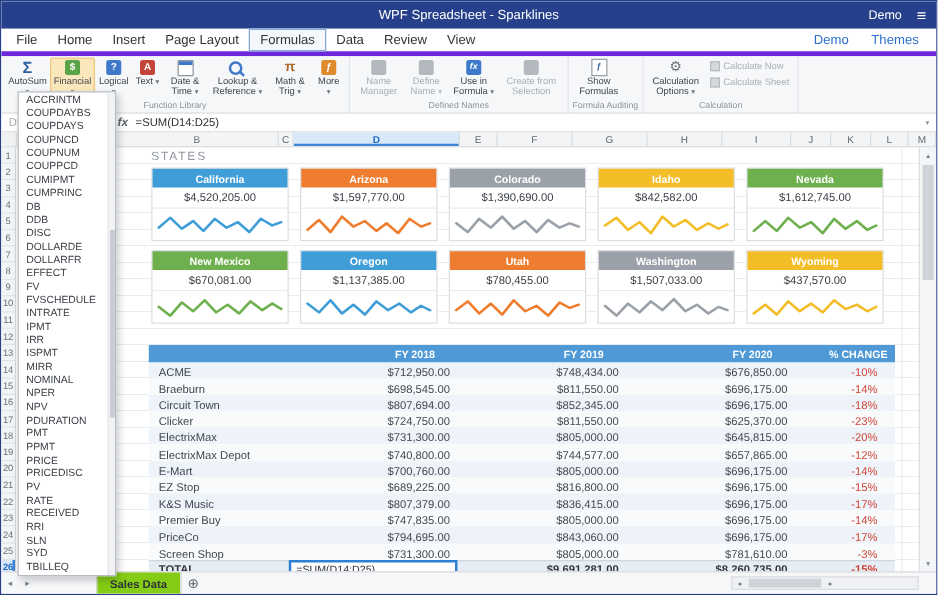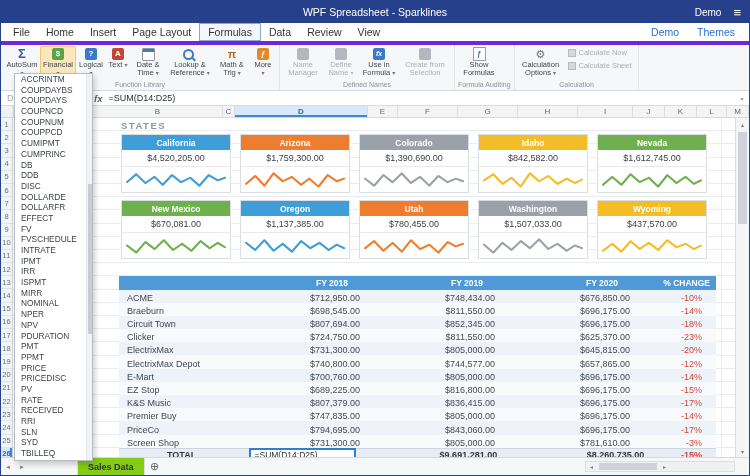--- a/index.html
+++ b/index.html
@@ -60,21 +60,21 @@
   .clet:nth-of-type(10){width:32px}.clet:nth-of-type(11){width:30px}.clet:nth-of-type(12){flex:1}
   .clet:nth-of-type(3){background:#d8e8f9;color:#1f6bc4;font-weight:bold;box-shadow:inset 0 -2px 0 #3f86d6;}
   
   .rhead{position:absolute;top:117px;left:0;width:12px;bottom:18px;background:#f3f4f6;border-right:1px solid #d5d8dc;overflow:hidden;font-size:7.5px;color:#6a7076;box-sizing:border-box;}
   .rnum{height:13.2px;display:flex;align-items:center;justify-content:center;border-bottom:1px solid #e0e3e7;cursor:pointer;box-sizing:border-box;}
   .rnum:nth-of-type(26){background:#d8e8f9;color:#1f6bc4;font-weight:bold;box-shadow:inset -2px 0 0 #3f86d6;}
   
   .sheet{position:absolute;top:117px;left:12px;right:14px;bottom:18px;overflow:hidden;
          background:repeating-linear-gradient(to bottom,#fff 0,#fff 12.2px,#eaedf0 12.2px,#eaedf0 13.2px);}
   .vline{position:absolute;top:0;bottom:0;width:1px;background:#eaedf0;}
-  .states{position:absolute;left:108px;top:2px;font-size:9.5px;font-weight:bold;letter-spacing:1.5px;color:#8f959d;}
+  .states{position:absolute;left:108px;top:2px;font-size:9.5px;font-weight:normal;letter-spacing:1.5px;color:#8f959d;}
   .cards{position:absolute;left:108px;display:flex;gap:9px;}
   .r1{top:16px}.r2{top:82px}
   .card{width:110px;background:#fff;border:1px solid #dbdee2;box-sizing:border-box;cursor:cell;}
   .chd{height:15px;display:flex;align-items:center;justify-content:center;color:#fff;font-size:8.5px;font-weight:bold;}
   .cval{height:16px;display:flex;align-items:center;justify-content:center;font-size:9px;color:#3a3f46;border-bottom:1px solid #e8eaed;}
   .cspark{height:25px;padding:1px 3px;box-sizing:border-box;}
   .cspark svg{width:100%;height:100%;display:block;}
   .cspark polyline{fill:none;stroke-width:2.2;stroke-linejoin:round;stroke-linecap:round;}
   
   .stable{position:absolute;left:106px;top:158px;width:597px;font-size:9px;}
@@ -82,21 +82,21 @@
   .thead{background:#4f9ad6;color:#fff;font-weight:bold;height:13.5px;font-size:8.5px;display:flex;align-items:center;}
   .c-name{width:112px;padding-left:8px;box-sizing:border-box;color:#3f4650;white-space:nowrap;overflow:hidden;}
   .c-fy{width:135px;text-align:right;padding-right:6px;box-sizing:border-box;color:#454a51;}
   .c-chg{width:80px;text-align:right;padding-right:14px;box-sizing:border-box;color:#cf4638;}
   .thead .c-name{color:#fff;}
   .thead .c-fy{padding-right:18px;color:#fff;}
   .thead .c-chg{color:#fff;padding-right:6px;}
   .tbody div.trow:nth-of-type(odd){background:#eef3f9;}
   .tbody div.trow:nth-of-type(even){background:#f8fafc;}
   .total{height:13.2px;display:flex;align-items:center;background:#e7edf4;border-top:1px solid #cdd6e0;font-weight:bold;}
-  .total .c-fy,.total .c-name{color:#33383f;margin-left:40px;}
+  .total .c-fy,.total .c-name{color:#33383f;}
   .editcell{width:135px;height:15px;box-sizing:border-box;background:#fff;border:2px solid #2f80d4;display:flex;align-items:center;padding-left:4px;font-weight:normal;font-size:8.5px;color:#2b2f33;position:relative;margin:-1px 0;}
   .editcell::after{content:"";position:absolute;right:-3px;bottom:-3px;width:4px;height:4px;background:#2f80d4;border:1px solid #fff;}
   
   .vscroll{position:absolute;top:117px;right:0;width:14px;bottom:18px;background:#f4f5f7;border-left:1px solid #dadde1;box-sizing:border-box;}
   .vs-up,.vs-down{position:absolute;left:0;right:0;height:12px;display:flex;align-items:center;justify-content:center;font-size:6px;color:#7b8189;cursor:pointer;}
   .vs-up{top:0}.vs-down{bottom:0}
   .vs-thumb{position:absolute;left:2px;right:2px;top:14px;height:92px;background:#cfd3d9;cursor:grab;}
   
   .tabstrip{position:absolute;left:0;right:0;bottom:0;height:18px;background:#f6f7f9;border-top:1px solid #d6d9de;display:flex;align-items:center;box-sizing:border-box;}
   .nav{width:14px;text-align:center;font-size:7px;color:#7b8189;cursor:pointer;}
@@ -332,21 +332,21 @@
             <svg viewBox="0 0 100 26" preserveAspectRatio="none">
               <polyline points="2,16 11,7 20,17 29,10 37,19 46,8 55,16 64,11 73,20 82,8 91,14 98,11" style="stroke: rgb(63, 158, 216);"></polyline>
             </svg>
           </div>
         </div>
 
         <div class="card">
           <div class="chd" style="background: rgb(238, 125, 47);">
             <span>Arizona</span>
           </div>
-          <div class="cval">$1,759,300.00</div>
+          <div class="cval">$1,597,770.00</div>
           <div class="cspark">
             <svg viewBox="0 0 100 26" preserveAspectRatio="none">
               <polyline points="2,18 11,9 20,20 29,6 38,15 47,10 56,19 64,12 73,21 82,8 91,15 98,12" style="stroke: rgb(238, 125, 47);"></polyline>
             </svg>
           </div>
         </div>
 
         <div class="card">
           <div class="chd" style="background: rgb(155, 161, 168);">
             <span>Colorado</span>

